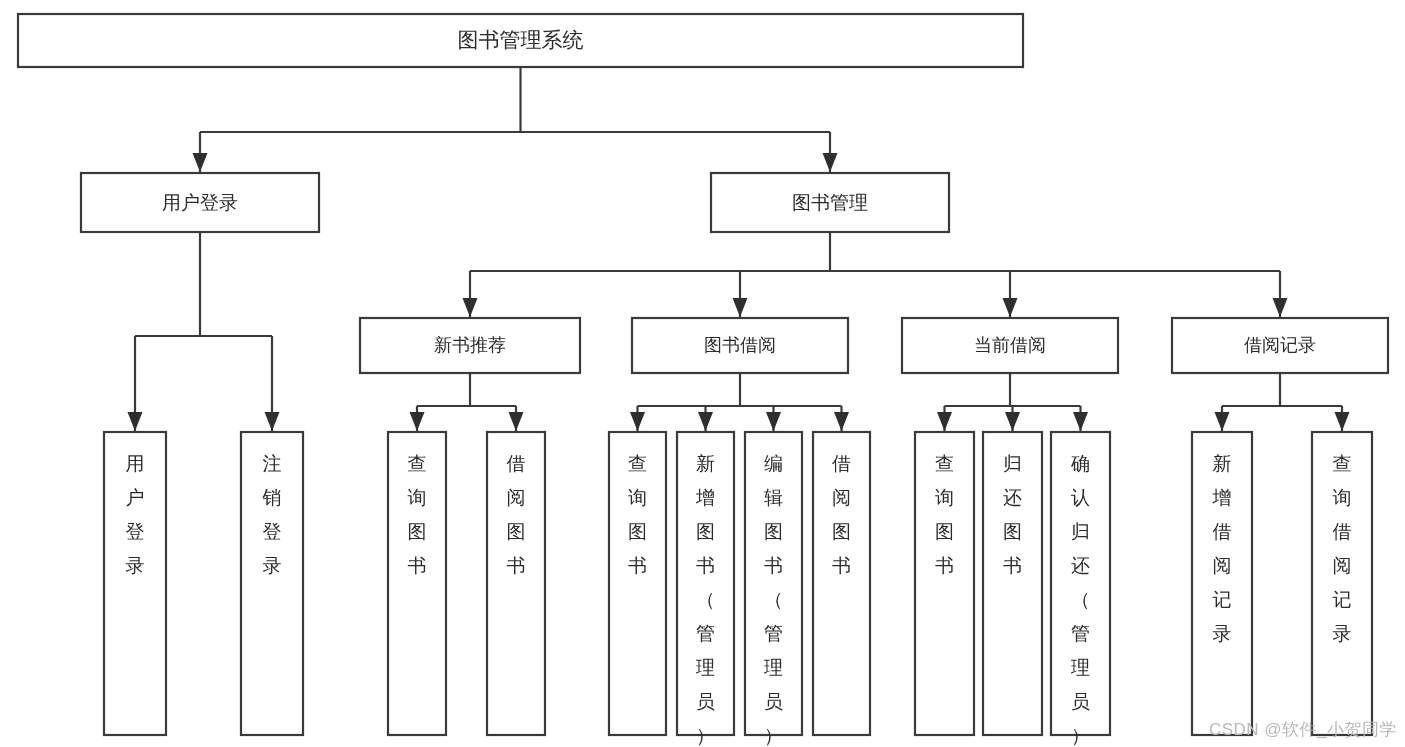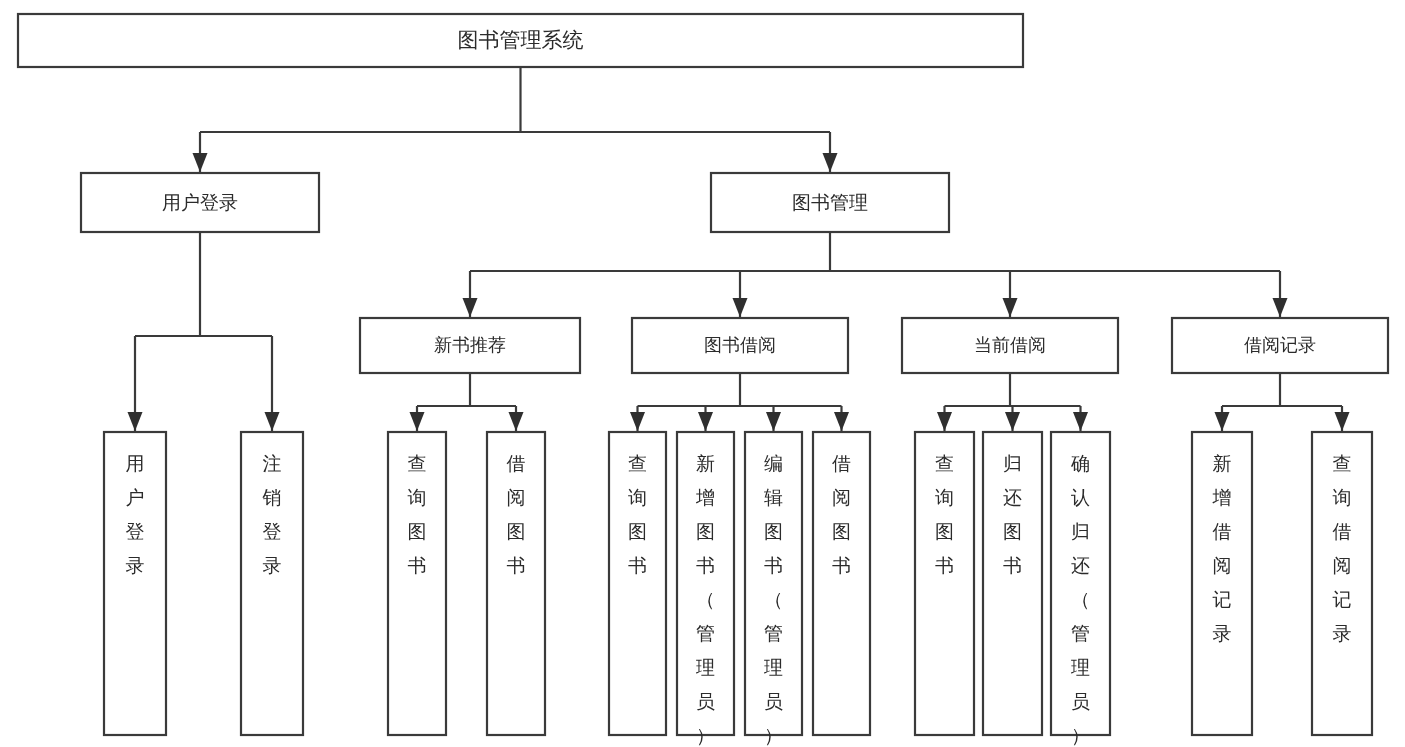--- a/index.html
+++ b/index.html
@@ -202,13 +202,14 @@
       <path d="M 1334.5 412 L 1349.5 412 L 1342 431 Z" class="arrow-head"></path>
       <g>
         <rect x="1192" y="432" width="60" height="303" class="node-box"></rect>
         <text x="1222" y="470" class="leaf-label-v"><tspan x="1222" dy="0">新</tspan><tspan x="1222" dy="34">增</tspan><tspan x="1222" dy="34">借</tspan><tspan x="1222" dy="34">阅</tspan><tspan x="1222" dy="34">记</tspan><tspan x="1222" dy="34">录</tspan></text>
       </g>
       <g>
         <rect x="1312" y="432" width="60" height="303" class="node-box"></rect>
         <text x="1342" y="470" class="leaf-label-v"><tspan x="1342" dy="0">查</tspan><tspan x="1342" dy="34">询</tspan><tspan x="1342" dy="34">借</tspan><tspan x="1342" dy="34">阅</tspan><tspan x="1342" dy="34">记</tspan><tspan x="1342" dy="34">录</tspan></text>
       </g>
     </svg>
+  <div class="watermark">CSDN @软件_小贺同学</div>
 </div>
 
 </body></html>

